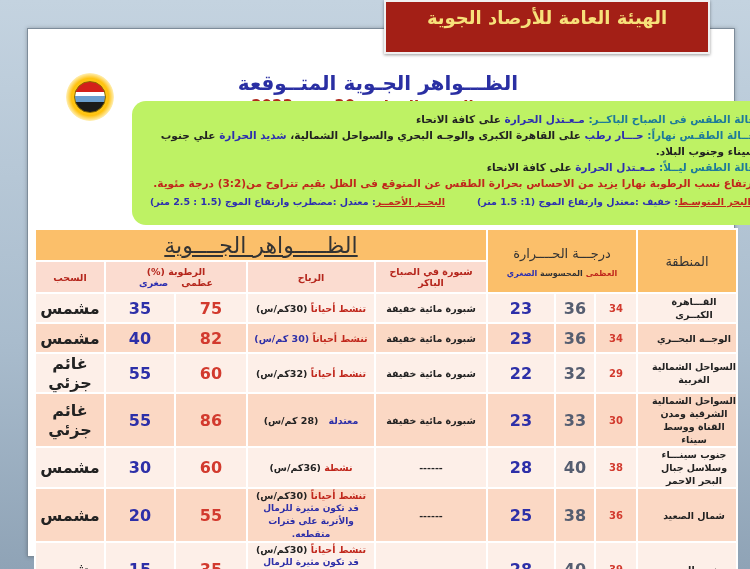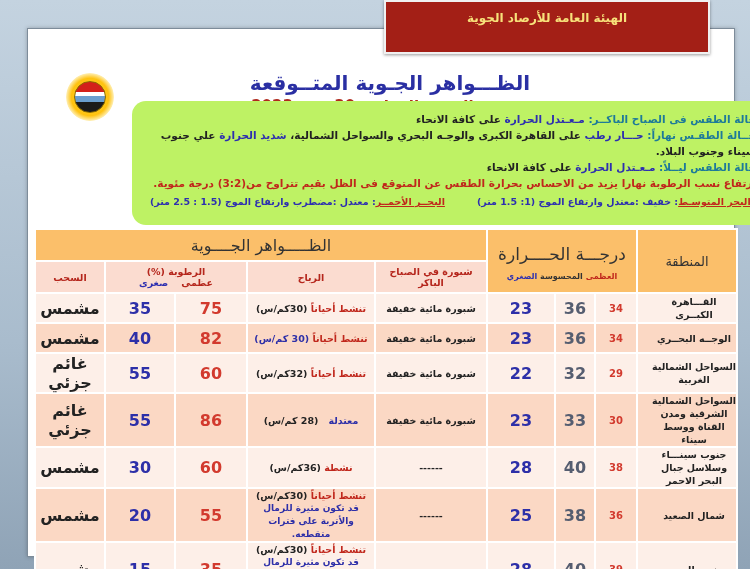--- a/index.html
+++ b/index.html
@@ -13,36 +13,36 @@
     position: absolute; left: 27px; top: 28px; width: 708px; height: 529px;
     background: #ffffff;
     border: 1px solid #7d8c9a;
     box-shadow: 0 0 4px rgba(0,0,0,0.25);
   }
   .banner {
     position: absolute; left: 384px; top: 0px; width: 326px; height: 54px;
     background: #a31f16;
     border: 2px solid #f0f0f0;
     box-shadow: 0 1px 3px rgba(0,0,0,0.4);
-    color: #f7e17a; font-weight: bold; font-size: 12px;
+    color: #f7e17a; font-weight: bold; font-size: 18px;
     text-align: center; direction: rtl; padding-top: 7px; line-height: 18px;
     z-index: 5;
   }
   .logo {
     position: absolute; left: 38px; top: 44px; width: 48px; height: 48px;
     border-radius: 50%;
     background: radial-gradient(circle, #ffde3a 0%, #ffc20f 55%, rgba(255,200,0,0.3) 70%, rgba(255,255,255,0) 72%);
   }
   .logo-inner {
     position: absolute; left: 8px; top: 8px; width: 32px; height: 32px; border-radius: 50%;
     background: linear-gradient(180deg, #d3211b 0%, #d3211b 33%, #ffffff 33%, #ffffff 45%, #6a9fd0 45%, #6a9fd0 66%, #1b1b1b 66%, #1b1b1b 100%);
     border: 1px solid #8a6a00;
   }
   .title {
-    position: absolute; left: 212px; top: 42px; width: 300px; text-align: center;
+    position: absolute; left: 200px; top: 42px; width: 300px; text-align: center;
     direction: rtl; color: #2a2fa3; font-weight: bold; font-size: 20px;
   }
   .date {
     position: absolute; left: 210px; top: 68px; width: 280px; text-align: center;
     direction: rtl; color: #b02a1e; font-weight: bold; font-size: 15px;
   }
   .notes {
     position: absolute; left: 56px; top: 72px; width: 650px; height: 124px;
     background: #bef264; border-radius: 14px;
     direction: rtl; font-size: 10.5px; font-weight: bold; color: #222;
@@ -60,23 +60,23 @@
   .sea .box { display: inline-block; width: 8px; height: 8px; border: 1px solid #2d2fb0; margin-left: 6px; vertical-align: middle; }
   .sea u { color: #c0271c; }
   table.wx {
     position: absolute; left: 6px; top: 199px; width: 704px;
     border-collapse: collapse; direction: rtl;
     font-size: 10px; font-weight: bold;
   }
   table.wx td, table.wx th { border: 2px solid #ffffff; text-align: center; vertical-align: middle; }
   th.h-orange { background: #fbbf6a; color: #333; font-weight: normal; }
   th.h-pink { background: #fbdcd0; color: #b5261c; font-size: 9.5px; }
-  .h-big { font-size: 16px; height: 32px; }
+  .h-big { font-size: 22px; height: 32px; text-decoration: underline; }
   .h-region { font-size: 13px; width: 100px; }
-  .h-temp-title { font-size: 17px; display: block; margin-top: 2px; }
+  .h-temp-title { font-size: 13px; display: block; margin-top: 2px; }
   .h-temp-sub { font-size: 8px; font-weight: bold; display: block; margin-top: 8px; }
   tr.odd td { background: #fdefe8; }
   tr.even td { background: #fbd8c4; }
   td.region { font-size: 9.5px; color: #222; line-height: 13px; width: 100px; padding-left: 14px; }
   td.tmax { color: #d23a2e; font-size: 10px; width: 42px; }
   td.tfeel { color: #555d70; font-size: 16px; width: 40px; }
   td.tmin { color: #2d2fa8; font-size: 16px; width: 68px; }
   td.fog { color: #222; font-size: 9.5px; width: 112px; }
   td.wind { font-size: 9.5px; width: 128px; line-height: 13px; }
   td.hmax { color: #d23a2e; font-size: 16px; width: 72px; }

